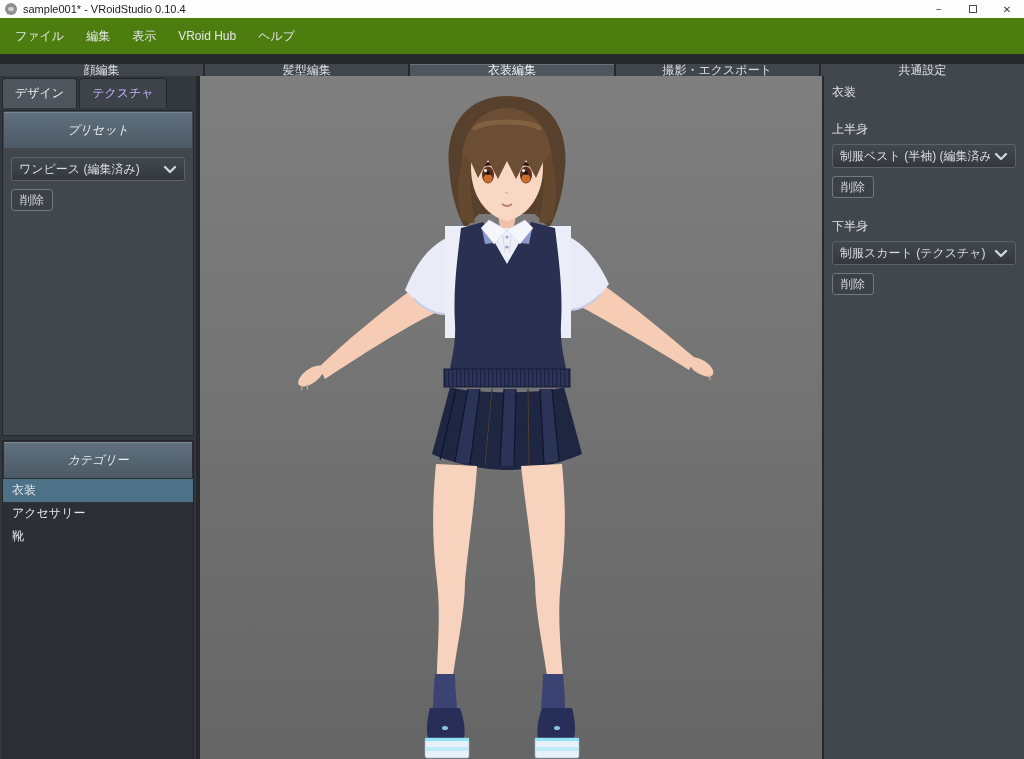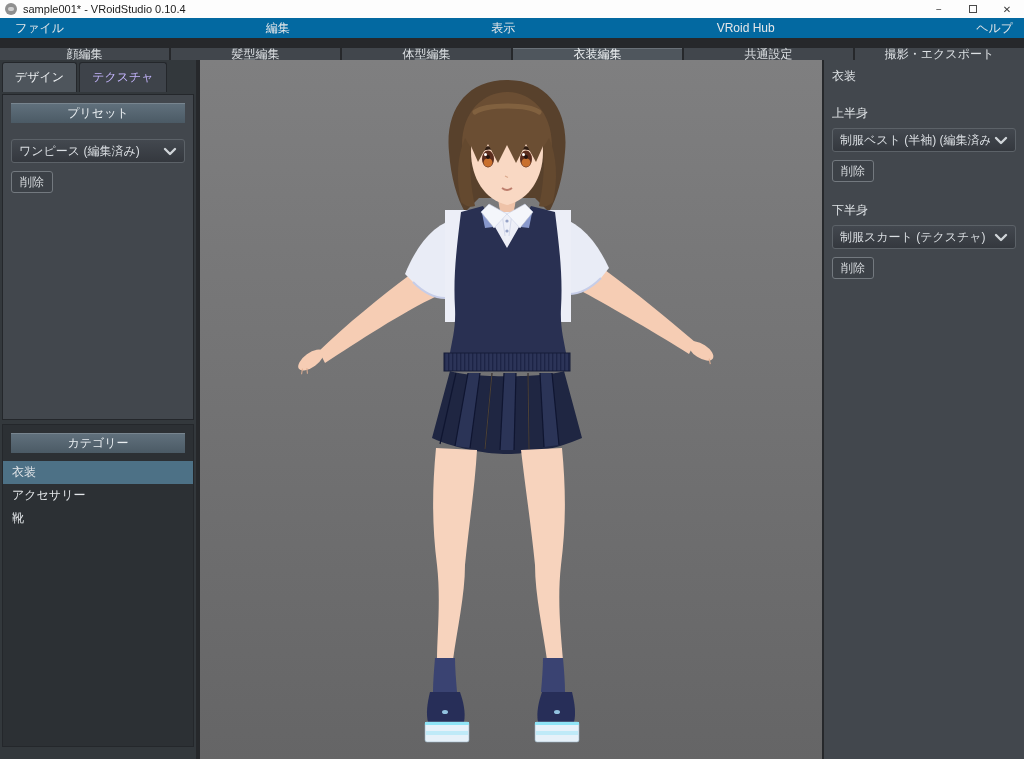--- a/index.html
+++ b/index.html
@@ -13,22 +13,22 @@
     margin:0 6px 0 5px; position:relative; flex:0 0 auto; }
   .app-icon::after { content:""; position:absolute; left:3px; top:4px; width:6px; height:4px;
     border-radius:2px; background:#dcdcdc; opacity:.85; }
   .win-title { white-space:nowrap; }
   .tb-spacer { flex:1; }
   .win-btn { width:34px; height:18px; display:flex; align-items:center; justify-content:center;
     font-size:10px; color:#3a3a3a; cursor:default; }
   .win-btn.max span { display:block; width:8px; height:8px; border:1px solid #4a4a4a; }
 
   
-  .menubar { height:20px; background:#0369a1; display:flex; align-items:center;
-    padding-left:4px;justify-content:space-between; }
+  .menubar { height:36px; background:#4d7c0f; display:flex; align-items:center;
+    padding-left:4px; }
   .menu-item { padding:0 11px; font-size:12px; color:#e5e7e9; height:100%;
     display:flex; align-items:center; }
 
   
   .tabbar { height:22px; background:#26282b; display:flex; gap:2px; padding-top:10px; }
   .tab { flex:1; background:#41464c; color:#dde1e4; font-size:12px;
     display:flex; align-items:center; justify-content:center; }
   .tab.active { background:#4f565d; color:#f0f3f5; box-shadow:0 1px 0 #6a7178 inset; }
 
   
@@ -39,23 +39,23 @@
     margin-right:4px; }
   .panel-tabs { display:flex; gap:2px; padding:2px 2px 0 2px; height:32px; }
   .ptab { padding:0 12px; font-size:12px; color:#c4b5fd; background:#3e434a;
     border:1px solid #24272b; border-bottom:none; border-radius:3px 3px 0 0;
     display:flex; align-items:center; }
   .ptab.active { background:#4e555c; color:#eef1f3; }
   .box { margin:2px; background:#42474d; border:1px solid #24272b; display:flex;
     flex-direction:column; }
   .box.preset { height:326px; }
   .box.category { flex:1; background:#2c3034; margin-bottom:12px; }
-  .box-header { height:20px; margin:8px; background:linear-gradient(#60707c,#4b5a65);
+  .box-header { height:36px; margin:1px; background:linear-gradient(#60707c,#4b5a65);
     border-top:1px solid #78858f; color:#e9eef1; font-size:12px;
-    display:flex; align-items:center; justify-content:center; flex:0 0 auto; }
+    display:flex; align-items:center; justify-content:center; flex:0 0 auto;font-style:italic; }
   .dropdown { margin:8px 8px 4px 8px; height:24px;
     background:linear-gradient(#43484f,#34383e); border:1px solid #5c6268; border-radius:3px;
     display:flex; align-items:center; padding:0 7px; color:#dadee2; font-size:12px; }
   .dropdown .dd-label { flex:1; white-space:nowrap; overflow:hidden; }
   .chev { flex:0 0 auto; margin-left:4px; }
   .btn { margin:4px 8px 8px 8px; height:22px; padding:0 8px; background:#3c4147;
     border:1px solid #73797f; border-radius:3px; color:#d5d9dc; font-size:12px;
     display:inline-flex; align-items:center; align-self:flex-start; }
   .cat-item { height:23px; display:flex; align-items:center; padding:0 9px;
     font-size:12px; color:#e3e6e9; }
@@ -91,24 +91,23 @@
   <span class="menu-item">ファイル</span>
   <span class="menu-item">編集</span>
   <span class="menu-item">表示</span>
   <span class="menu-item">VRoid Hub</span>
   <span class="menu-item">ヘルプ</span>
 </div>
 
 <div class="tabbar">
   <div class="tab">顔編集</div>
   <div class="tab">髪型編集</div>
-  <div class="tab">体型編集</div>
   <div class="tab active">衣装編集</div>
+  <div class="tab">撮影・エクスポート</div>
   <div class="tab">共通設定</div>
-  <div class="tab">撮影・エクスポート</div>
 </div>
 
 <div class="content">
 
   <div class="left-panel">
     <div class="panel-tabs">
       <div class="ptab active">デザイン</div>
       <div class="ptab">テクスチャ</div>
     </div>
 

